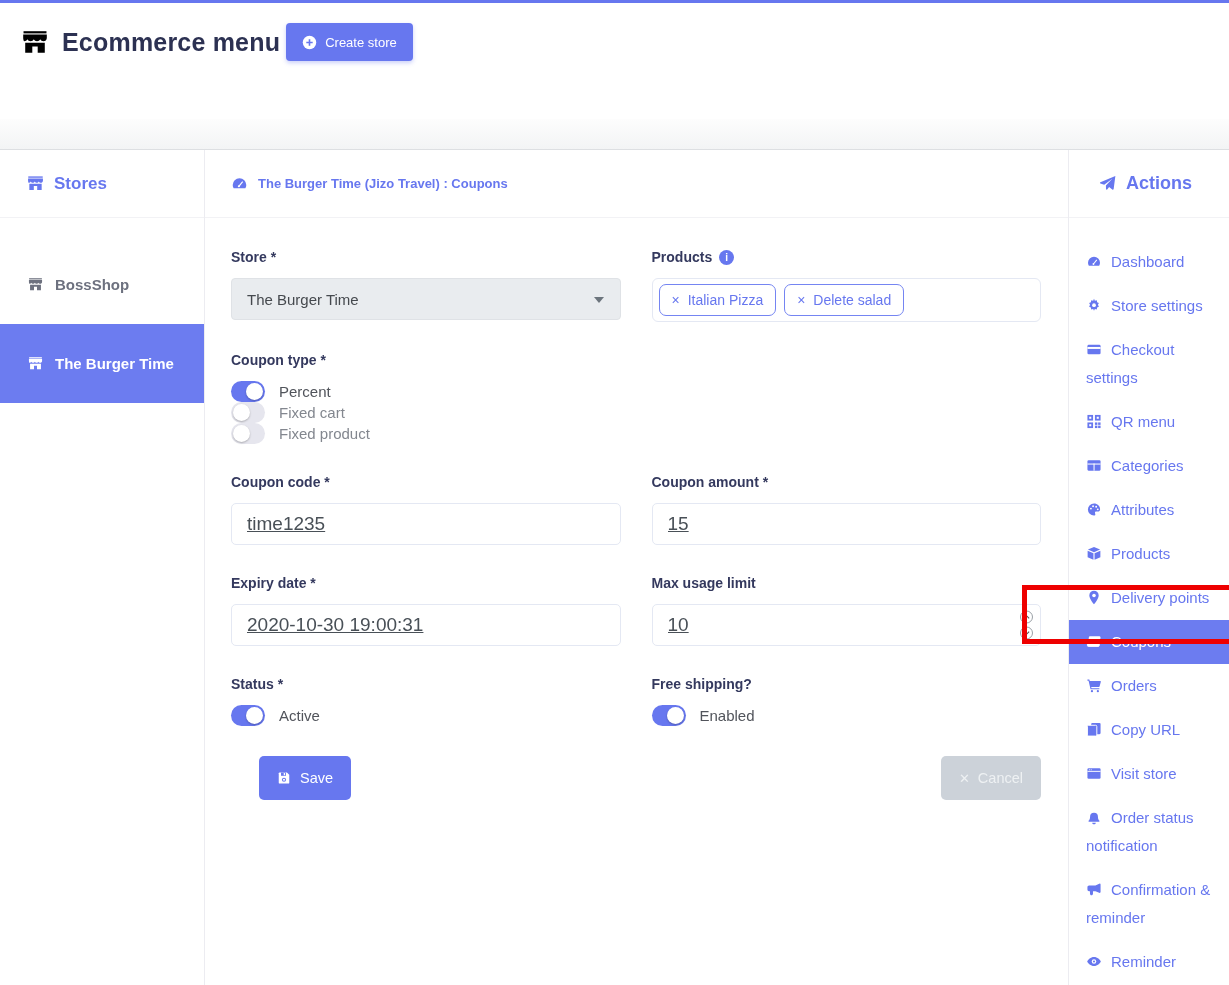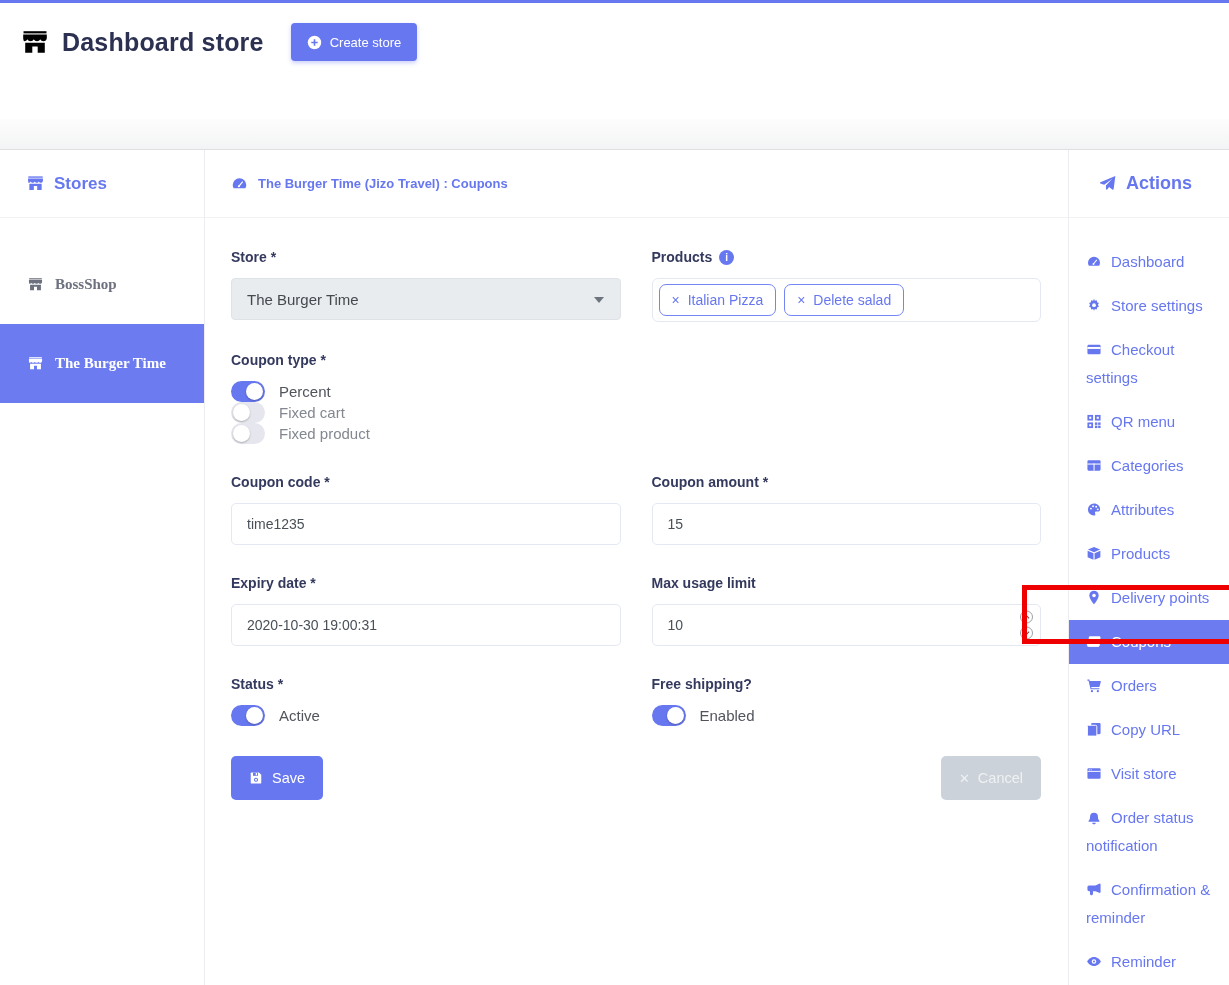--- a/index.html
+++ b/index.html
@@ -8,21 +8,21 @@
   .page { position:relative; width:1229px; height:985px; overflow:hidden; background:#fff; }
 
   .accent-bar { height:3px; background:var(--accent,#6777ef); }
 
   
   .app-header { height:116px; background:#fff; padding:20px 0 0 20px; }
   .header-row { display:flex; align-items:center; }
   .logo-icon { width:30px; height:27px; color:#2c3152; display:inline-flex; }
   .logo-icon svg { width:100%; height:100%; }
   .app-title { font-size:25px; font-weight:bold; color:#2c3152; margin-left:12px; letter-spacing:.2px; }
-  .create-store-btn { margin-left:27px; background:var(--accent,#6777ef); color:#fff; border:none;
+  .create-store-btn { margin-left:6px; background:var(--accent,#6777ef); color:#fff; border:none;
     border-radius:4px; padding:0 16px; height:38px; font-size:13px; display:inline-flex; align-items:center; gap:8px;
     font-family:inherit; cursor:pointer; box-shadow:0 2px 4px rgba(103,119,239,.35); }
   .create-store-btn .ico { width:15px; height:15px; }
 
   
   .sub-band { height:31px; background:linear-gradient(#fdfdfd,#f3f4f5); border-bottom:1px solid #dddfe2; }
 
   
   .columns { display:flex; height:835px; }
   .left-panel  { width:205px; border-right:1px solid #ececf1; background:#fff; }
@@ -35,35 +35,35 @@
   .main-panel  .panel-header { padding-left:26px; font-size:13px; gap:10px; }
   .right-panel .panel-header { padding-left:30px; font-size:18px; gap:10px; }
   .panel-header .ico { width:17px; height:17px; flex:0 0 auto; }
 
   .ico { display:inline-flex; color:inherit; }
   .ico svg { width:100%; height:100%; display:block; }
 
   
   .store-list { list-style:none; padding-top:27px; }
   .store-list li { display:flex; align-items:center; gap:11px; padding:31px 10px 31px 27px;
-    font-size:15px; font-weight:bold; color:#6d717f; cursor:pointer;font-family:Liberation Serif, serif; }
+    font-size:15px; font-weight:bold; color:#6d717f; cursor:pointer; }
   .store-list li .ico { width:17px; height:15px; color:#6d717f; }
   .store-list li.selected { background:var(--selected,#6c7cf0); color:#fff; }
   .store-list li.selected .ico { color:#fff; }
 
   
   .form-area { padding:31px 27px 0 26px; }
   .grid2 { display:grid; grid-template-columns:1fr 1fr; column-gap:31px; }
   .form-group { margin-bottom:30px; }
   .form-group > label { display:flex; align-items:center; gap:7px; font-size:14px; font-weight:600;
     color:#34395e; margin-bottom:13px; }
   .span2 { grid-column:1 / 3; }
 
   .text-input { width:100%; height:42px; border:1px solid #e4e8f3; border-radius:5px; padding:4px 15px;
-    font-size:14px; color:#495057; font-family:inherit; background:#fff; outline:none; }
+    font-size:19px; color:#495057; font-family:inherit; background:#fff; outline:none;text-decoration:underline; }
 
   .select-box { position:relative; height:42px; background:#e9ecef; border:1px solid #dfe2e6; border-radius:4px;
     display:flex; align-items:center; padding:0 15px; font-size:15px; color:#45494e; cursor:pointer; }
   .caret { position:absolute; right:16px; top:50%; margin-top:-2px; width:0; height:0;
     border-left:5px solid transparent; border-right:5px solid transparent; border-top:6px solid #6c757d; }
 
   .info-badge { width:15px; height:15px; border-radius:50%; background:var(--accent,#6777ef); color:#fff;
     font-size:10px; font-weight:bold; display:inline-flex; align-items:center; justify-content:center; font-style:normal; }
 
   .products-box { min-height:44px; border:1px solid #e4e8f3; border-radius:6px; padding:5px 6px;
@@ -85,21 +85,21 @@
   .switch.on .knob { left:15px; }
 
   .num-wrap { position:relative;border-radius:19px; }
   .spin { position:absolute; right:8px; top:50%; transform:translateY(-50%); display:flex; flex-direction:column; gap:3px; }
   .spin button { width:13px; height:13px; border-radius:50%; border:1px solid #9aa0a6; background:#fff; padding:0;
     display:flex; align-items:center; justify-content:center; cursor:pointer; }
   .spin svg { width:7px; height:5px; display:block; }
 
   .buttons-row { display:flex; justify-content:space-between; align-items:center; margin-top:0; }
   .save-btn { background:var(--accent,#6777ef); color:#fff; border:none; border-radius:5px; height:44px;
-    padding:0 18px; font-size:14.5px; display:inline-flex; align-items:center; gap:9px; font-family:inherit; cursor:pointer; }
+    padding:0 18px; font-size:14.5px; display:inline-flex; align-items:center; gap:9px; font-family:inherit; cursor:pointer;margin-left:28px; }
   .save-btn .ico { width:14px; height:14px; }
   .cancel-btn { background:#ccd2d9; color:#eef1f3; border:none; border-radius:5px; height:44px;
     padding:0 18px; font-size:14.5px; display:inline-flex; align-items:center; gap:8px; font-family:inherit; cursor:pointer; }
   .cancel-btn .x { font-size:13px; }
 
   
   .actions-list { list-style:none; padding-top:22px; }
   .actions-list li { display:block; padding:8px 12px 8px 17px; font-size:15px; color:var(--accent,#6777ef);
     line-height:28px; cursor:pointer; }
   .actions-list li .ico { width:16px; height:15px; margin-right:9px; vertical-align:-2px; }
@@ -118,21 +118,21 @@
 
   <header class="app-header">
     <div class="header-row">
       <span class="logo-icon ico">
           <svg viewBox="0 0 16 16" fill="currentColor">
             <path d="M1.2 1.3h13.6v1.3H1.2z"></path>
             <path d="M1 3.3h14v2c0 1.1-.9 2-2 2-.8 0-1.6-.5-1.9-1.2C10.8 6.8 10 7.3 9.2 7.3s-1.6-.5-1.9-1.2C7 6.8 6.2 7.3 5.4 7.3c-.8 0-1.6-.5-1.9-1.2C3.2 6.8 2.4 7.3 1.6 7.3 1.3 7.3 1 5.9 1 5.3v-2z"></path>
             <path d="M2.2 8.2h11.6V14H9.6v-3.6H6.4V14H2.2z"></path>
           </svg>
         </span>
-      <h1 class="app-title">Dashboard store</h1>
+      <h1 class="app-title">Ecommerce menu</h1>
       <button class="create-store-btn">
         <span class="ico">
             <svg viewBox="0 0 16 16" fill="currentColor">
               <circle cx="8" cy="8" r="7.2" fill="#fff"></circle>
               <path d="M8 4.6v6.8M4.6 8h6.8" stroke="#6777ef" stroke-width="1.7" fill="none"></path>
             </svg>
           </span>
         <span>Create store</span>
       </button>
     </div>

